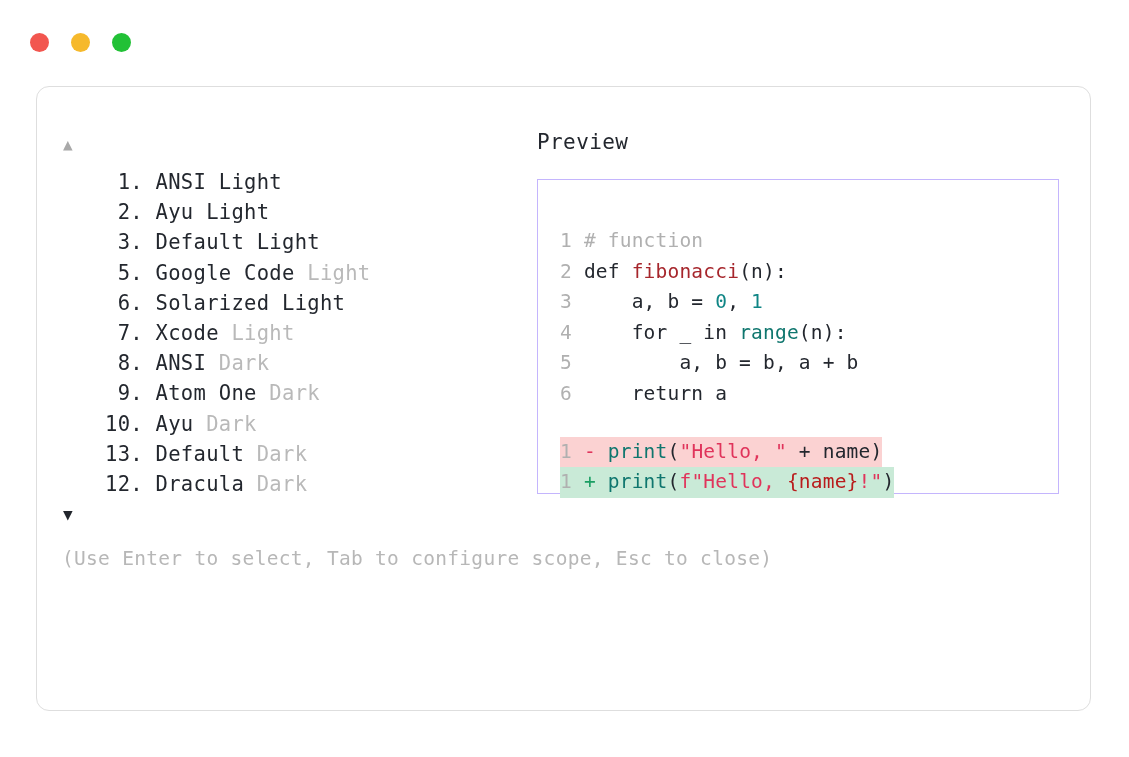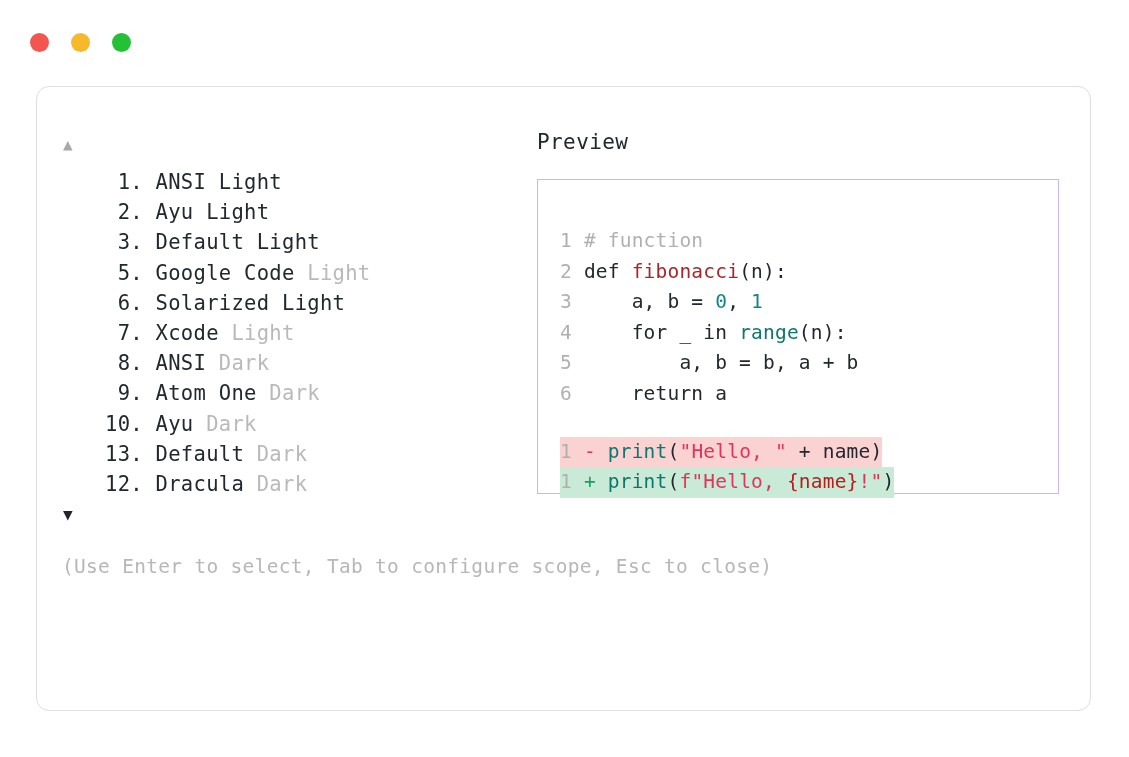--- a/index.html
+++ b/index.html
@@ -59,21 +59,21 @@
   }
   .item .num{color:#23272e;}
   .item .nm{color:#23272e;}
   .item .vr{color:#23272e;text-align:right;}
   .item .vr.muted{color:#b9b9b9;}
   .item.selected .num,
   .item.selected .nm,
   .item.selected .vr{color:#117f7f;}
 
   .hint{
-    margin-top:30px;margin-left:1px;
+    margin-top:22px;margin-left:1px;
     font-size:19.5px;color:#b7b7b7;letter-spacing:.3px;white-space:pre;
   }
 
   
   .right{position:absolute;left:500px;top:42px;width:530px;}
   .preview-label{font-size:21px;color:#23272e;letter-spacing:.4px;line-height:26px;}
   .codebox{
     margin-top:24px;
     width:522px;height:315px;
     border:1px solid #c4b5fd;

